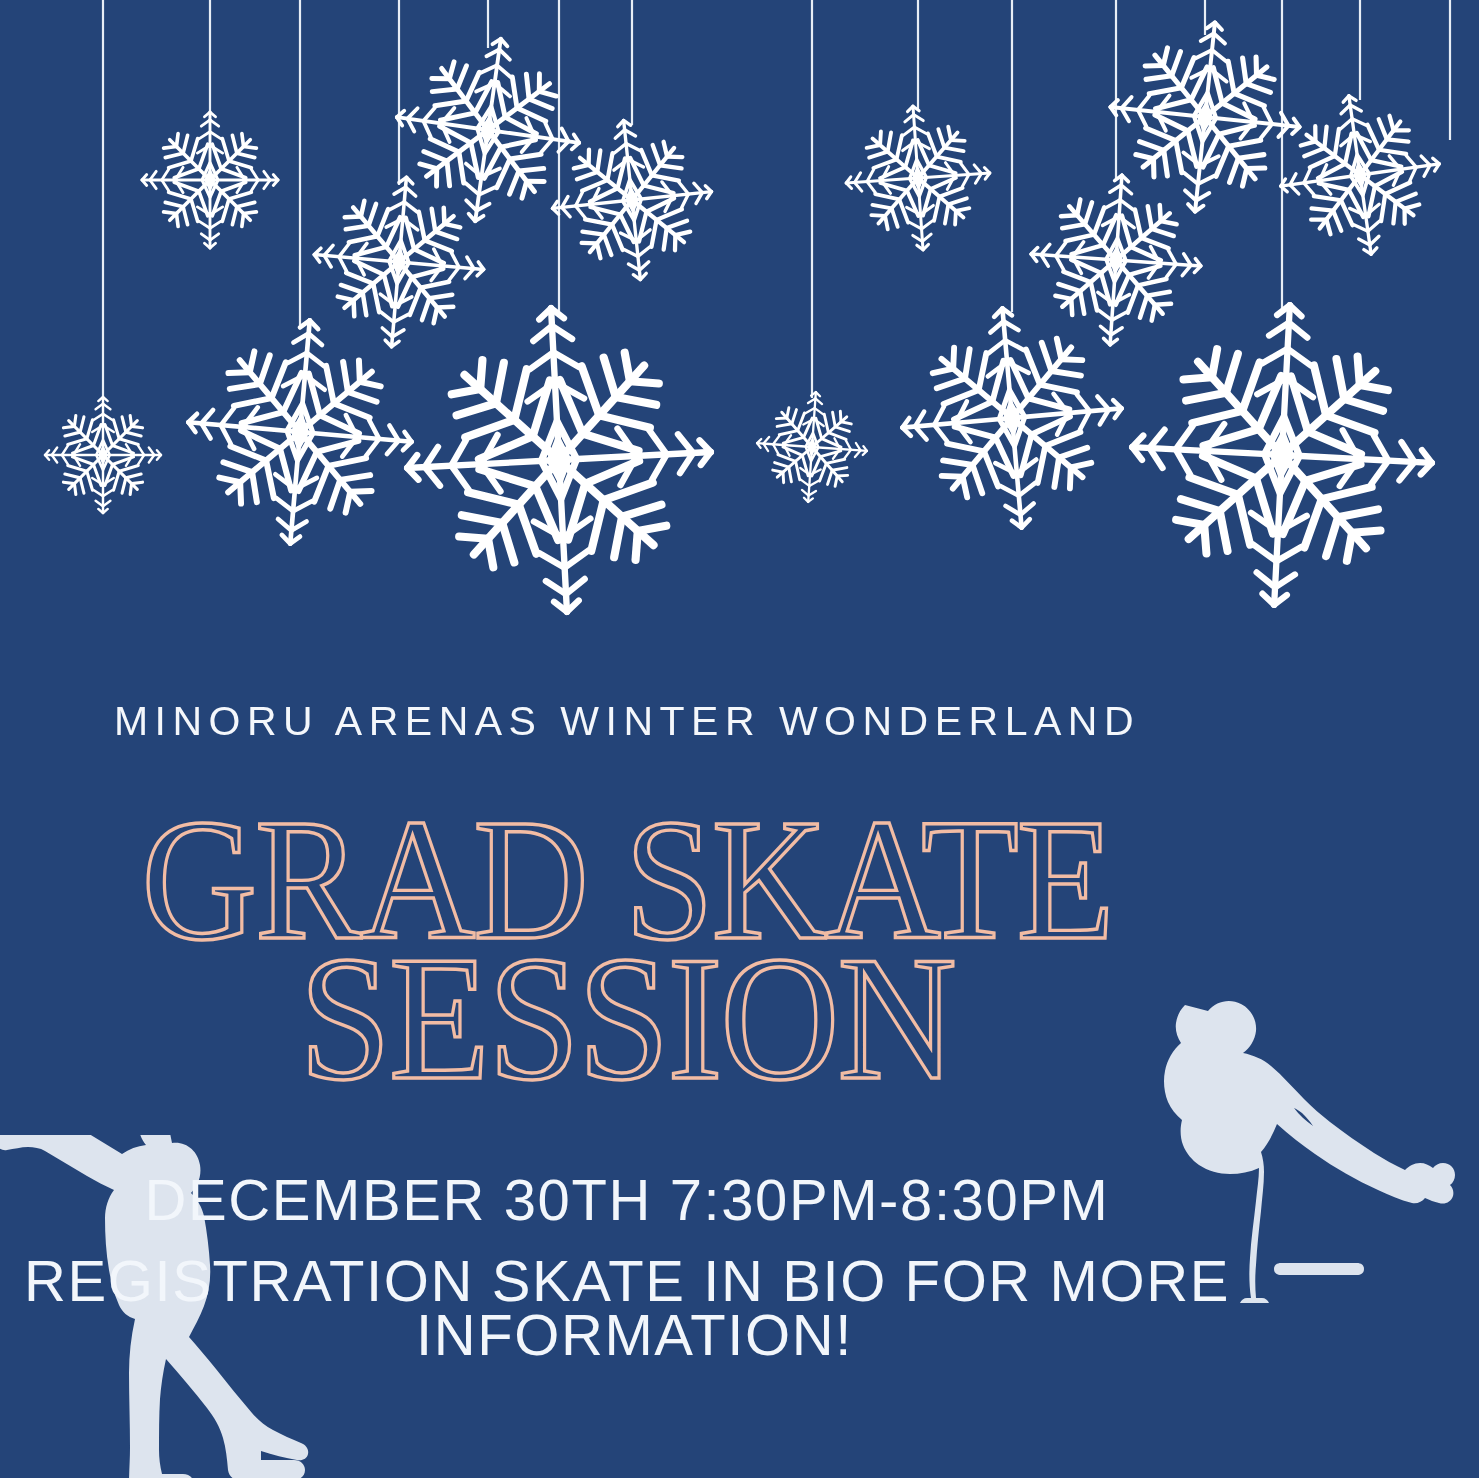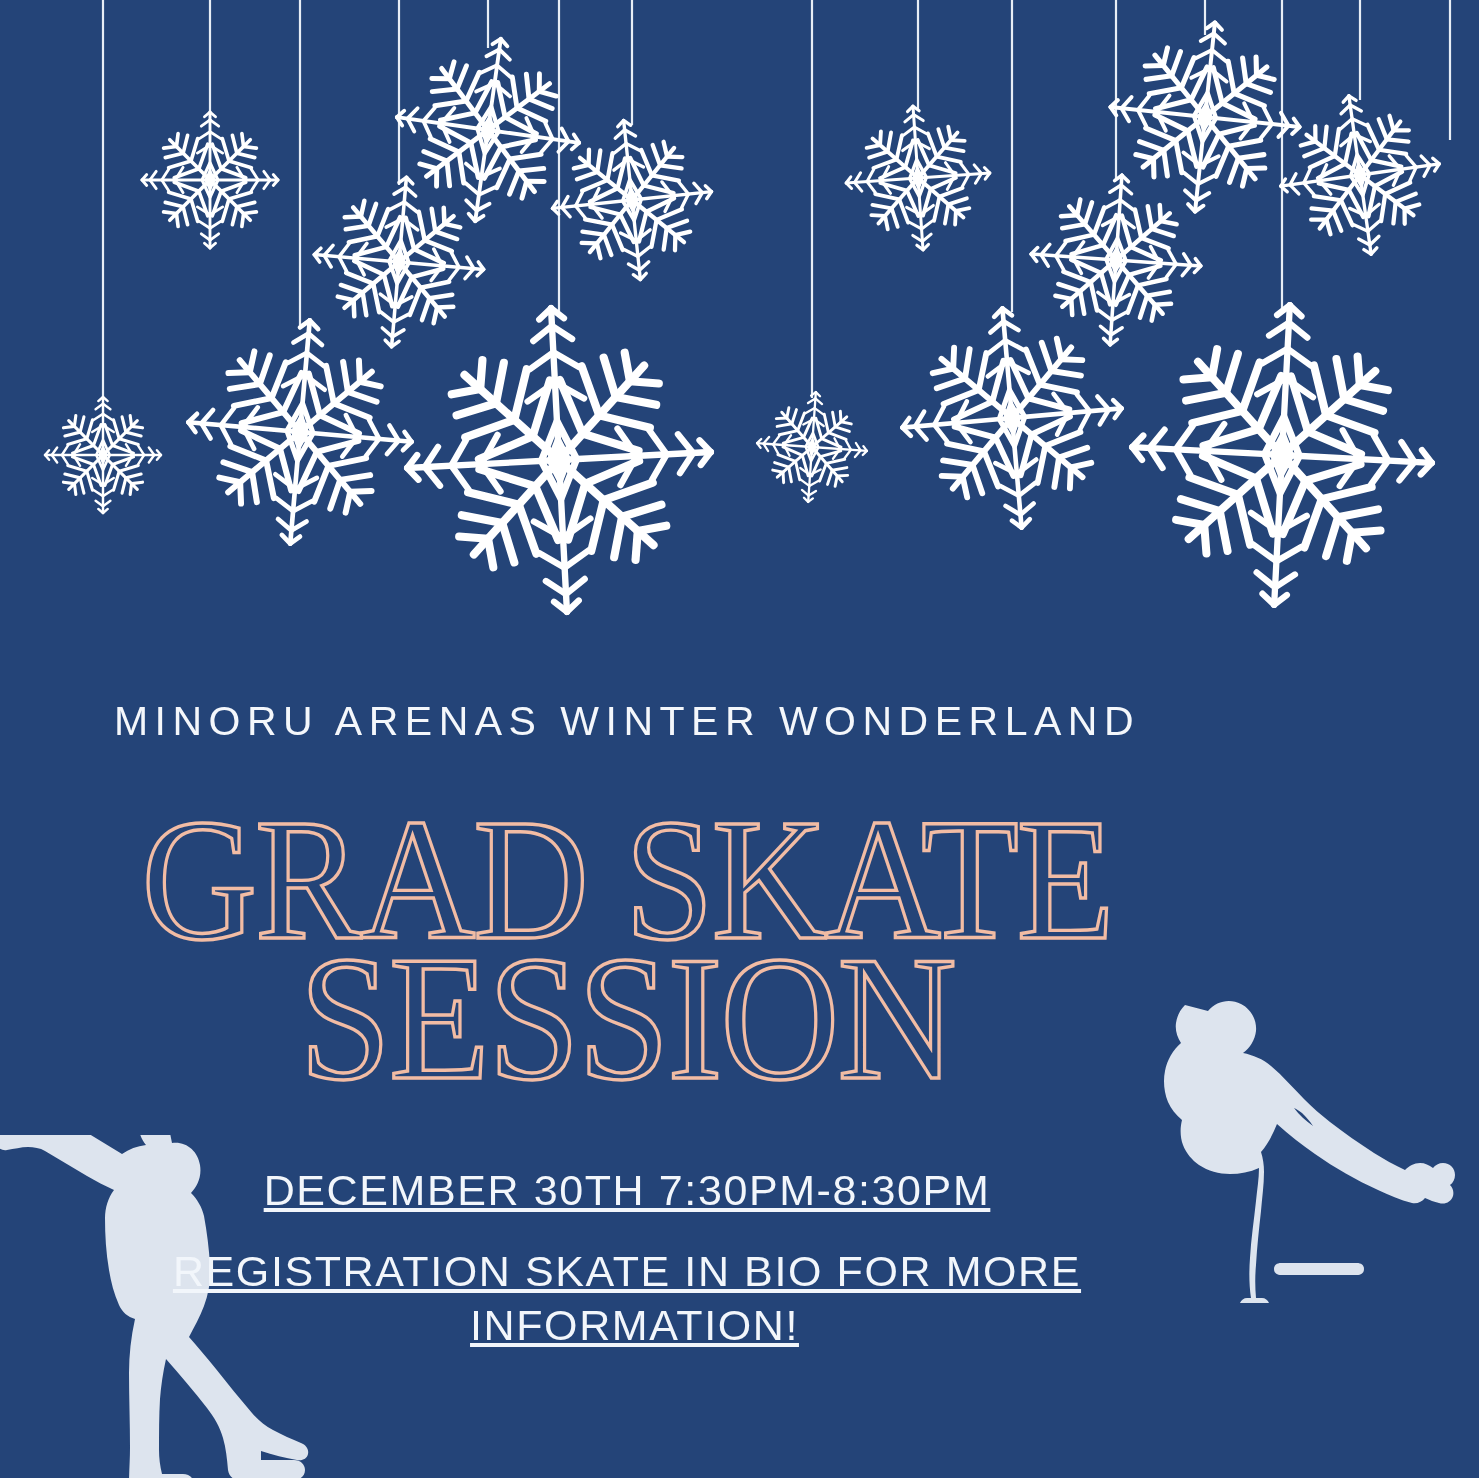--- a/index.html
+++ b/index.html
@@ -73,26 +73,25 @@
     display: block;
     margin: 0 auto;
   }
   .title-line.l2 {
     margin-top: -14px;
   }
   .detail-line {
     position: absolute;
     left: 0;
     right: 0;
-    font-size: 43px;
+    font-size: 58px;
     letter-spacing: 1.6px;
     color: #f2f6fb;
     font-weight: 300;
     white-space: nowrap;
-    text-decoration: underline;
   }
   .detail-date { top: 1166px; }
   .detail-reg1 { top: 1247px; }
   .detail-reg2 { top: 1301px; margin-left: 15px; }
 </style>
 </head>
 <body>
 
 <div id="poster">
 

